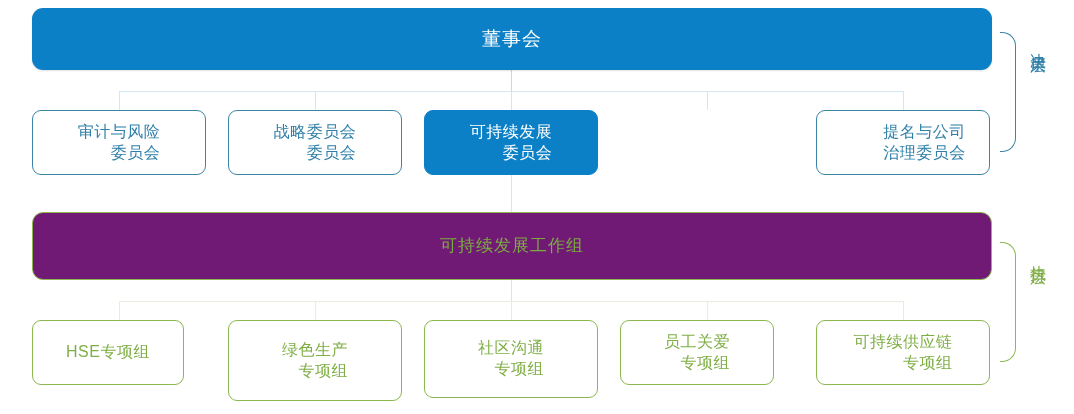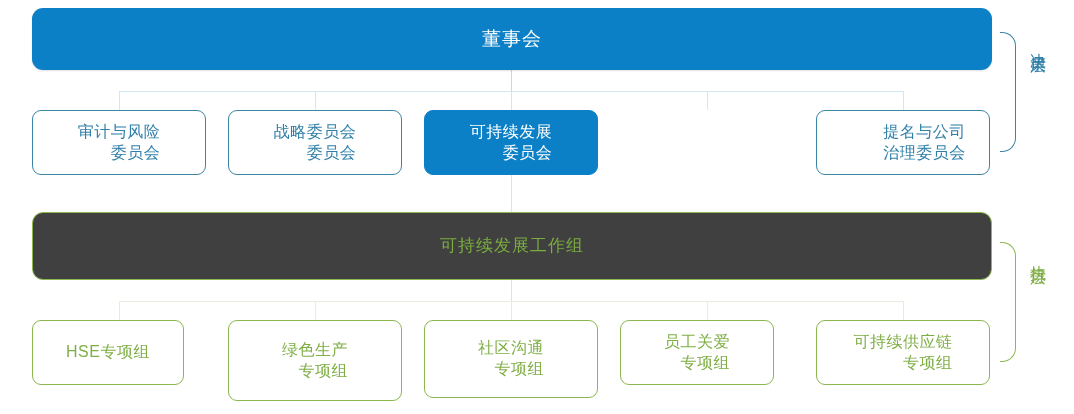--- a/index.html
+++ b/index.html
@@ -58,21 +58,21 @@
   .node--committee-active {
     background: #0b80c6;
     border: 1.3px solid #0b80c6;
     color: #ffffff;
     font-size: 16px;
     letter-spacing: 0.5px;
   }
 
   
   .node--workgroup {
-    background: #404040;
+    background: #701a75;
     border: 1.2px solid #8cb84f;
     color: #7aac3f;
     font-size: 17px;
     letter-spacing: 1px;
     border-radius: 11px;
   }
 
   
   .node--team {
     background: #ffffff;

